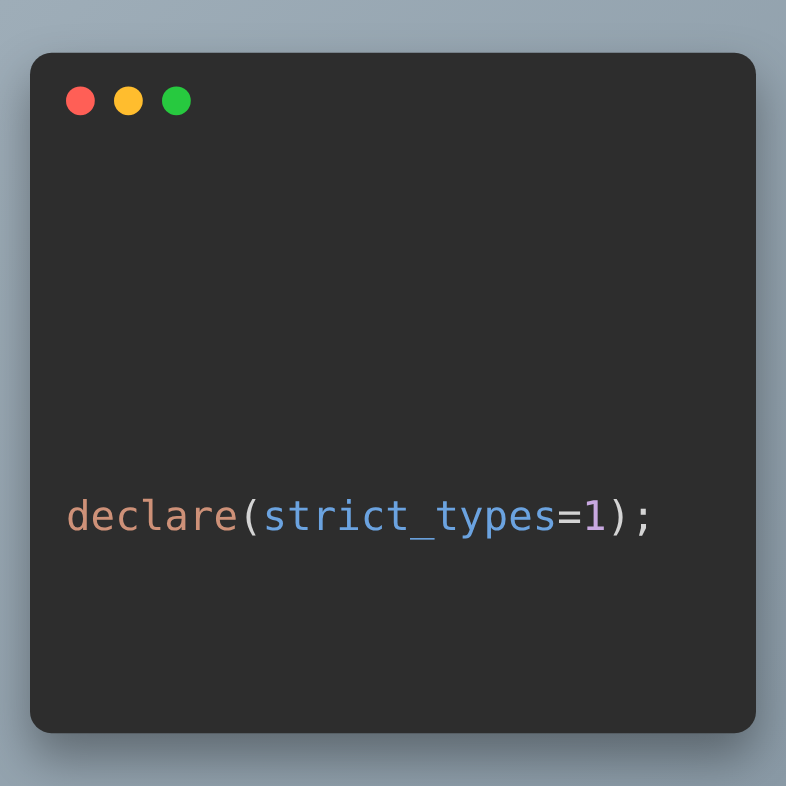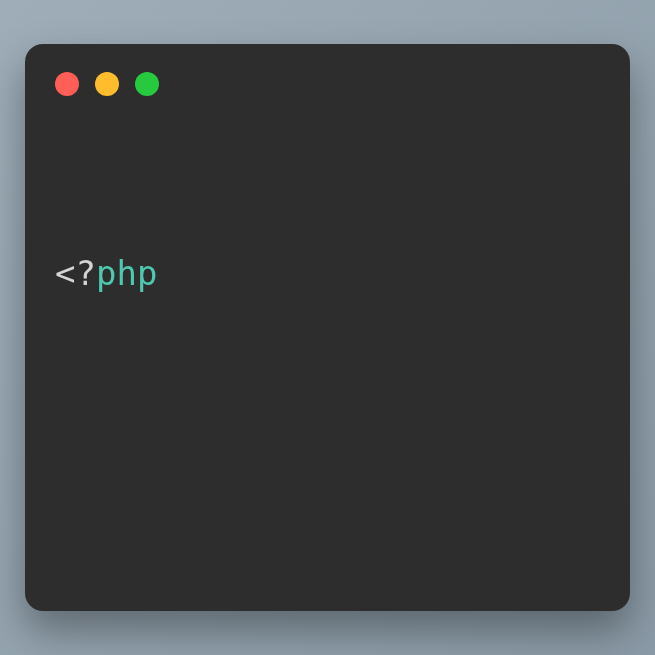--- a/index.html
+++ b/index.html
@@ -58,16 +58,16 @@
 </head>
 <body>
 
 <div class="window">
   <div class="titlebar">
     <div class="traffic-light red"></div>
     <div class="traffic-light yellow"></div>
     <div class="traffic-light green"></div>
   </div>
   <div class="code">
-    <span class="line"><span class="tok-angle">&lt;?</span><span class="tok-php">php</span></span>
     <span class="line blank"></span>
+    <span class="line"><span class="tok-declare">declare</span><span class="tok-paren">(</span><span class="tok-ident">strict_types</span><span class="tok-eq">=</span><span class="tok-num">1</span><span class="tok-paren">)</span><span class="tok-semi">;</span></span>
   </div>
 </div>
 
 </body></html>

